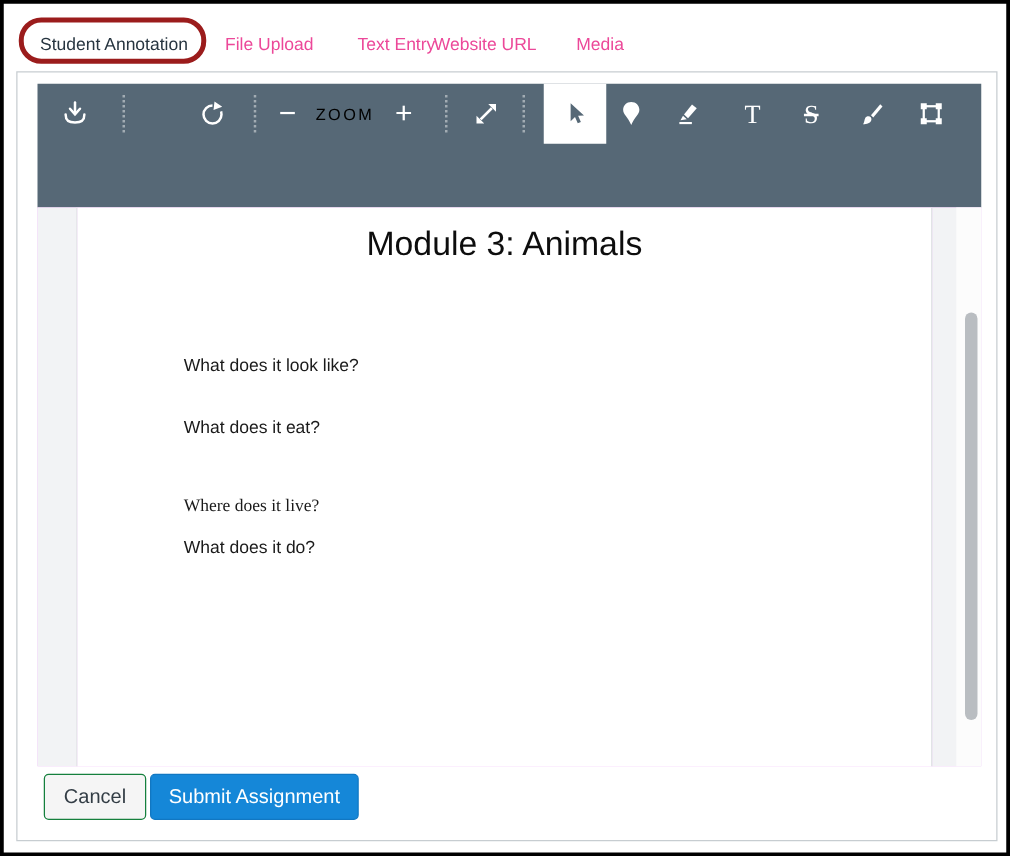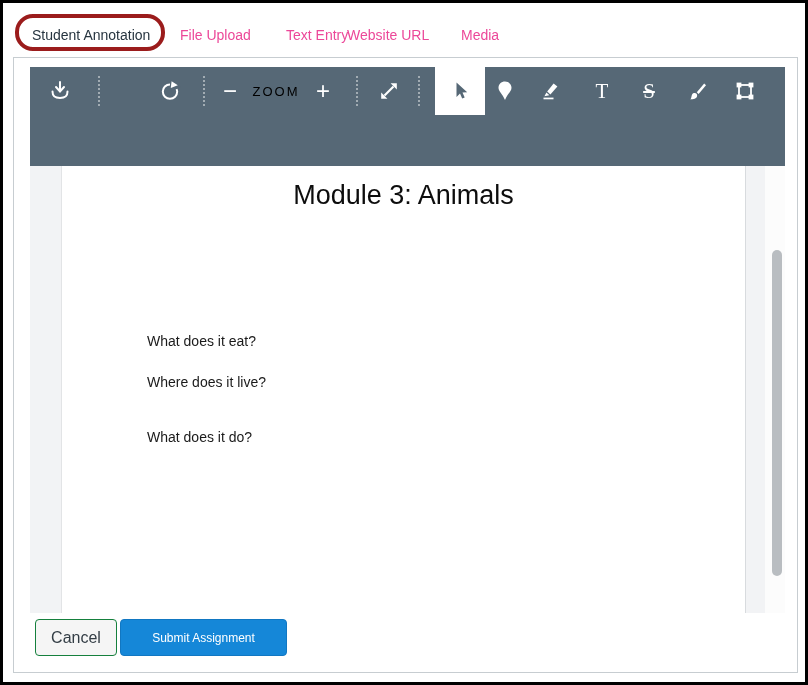--- a/index.html
+++ b/index.html
@@ -62,33 +62,33 @@
     background:#b9bdc1;border-radius:6px;cursor:pointer;
   }
   #doc-title{
     position:absolute;left:0;top:14px;width:100%;text-align:center;
     font-size:27px;color:#0d0d0d;
   }
   .doc-line{position:absolute;left:85px;font-size:14px;color:#1a1a1a;white-space:nowrap;}
   #line-0{top:69px;}
   #line-1{top:118px;}
   #line-2{top:167px;}
-  #line-3{top:208px;}
+  #line-3{top:232px;font-family:Liberation Serif, serif;}
   #line-4{top:263px;}
   
   #cancel-btn{
     position:absolute;left:21px;top:561px;width:82px;height:37px;
     background:#f5f5f5;border:1px solid #15803d;border-radius:4px;
     font-size:16px;color:#333d45;cursor:pointer;
     font-family:"Liberation Sans", sans-serif;
   }
   #submit-btn{
     position:absolute;left:106px;top:561px;width:167px;height:37px;
     background:#1587d8;border:1px solid #1177c2;border-radius:4px;
-    font-size:12px;color:#ffffff;cursor:pointer;
+    font-size:16px;color:#ffffff;cursor:pointer;
     font-family:"Liberation Sans", sans-serif;
   }
   svg{display:block;}
 </style>
 </head>
 <body>
 
 <div id="frame">
 
   <span id="tab-student" class="tab active">Student Annotation</span>
@@ -207,20 +207,21 @@
           </span>
         </button>
 
       </div>
 
       <div id="page-area">
         <div id="left-margin"></div>
 
         <div id="doc-page">
           <div id="doc-title">Module 3: Animals</div>
+          <div id="line-1" class="doc-line">What does it look like?</div>
           <div id="line-2" class="doc-line">What does it eat?</div>
           <div id="line-3" class="doc-line">Where does it live?</div>
           <div id="line-4" class="doc-line">What does it do?</div>
         </div>
 
         <div id="scroll-strip">
           <div id="scroll-track"></div>
         </div>
         <div id="scroll-thumb" style="position:absolute;left:742px;top:84px;"></div>
       </div>

